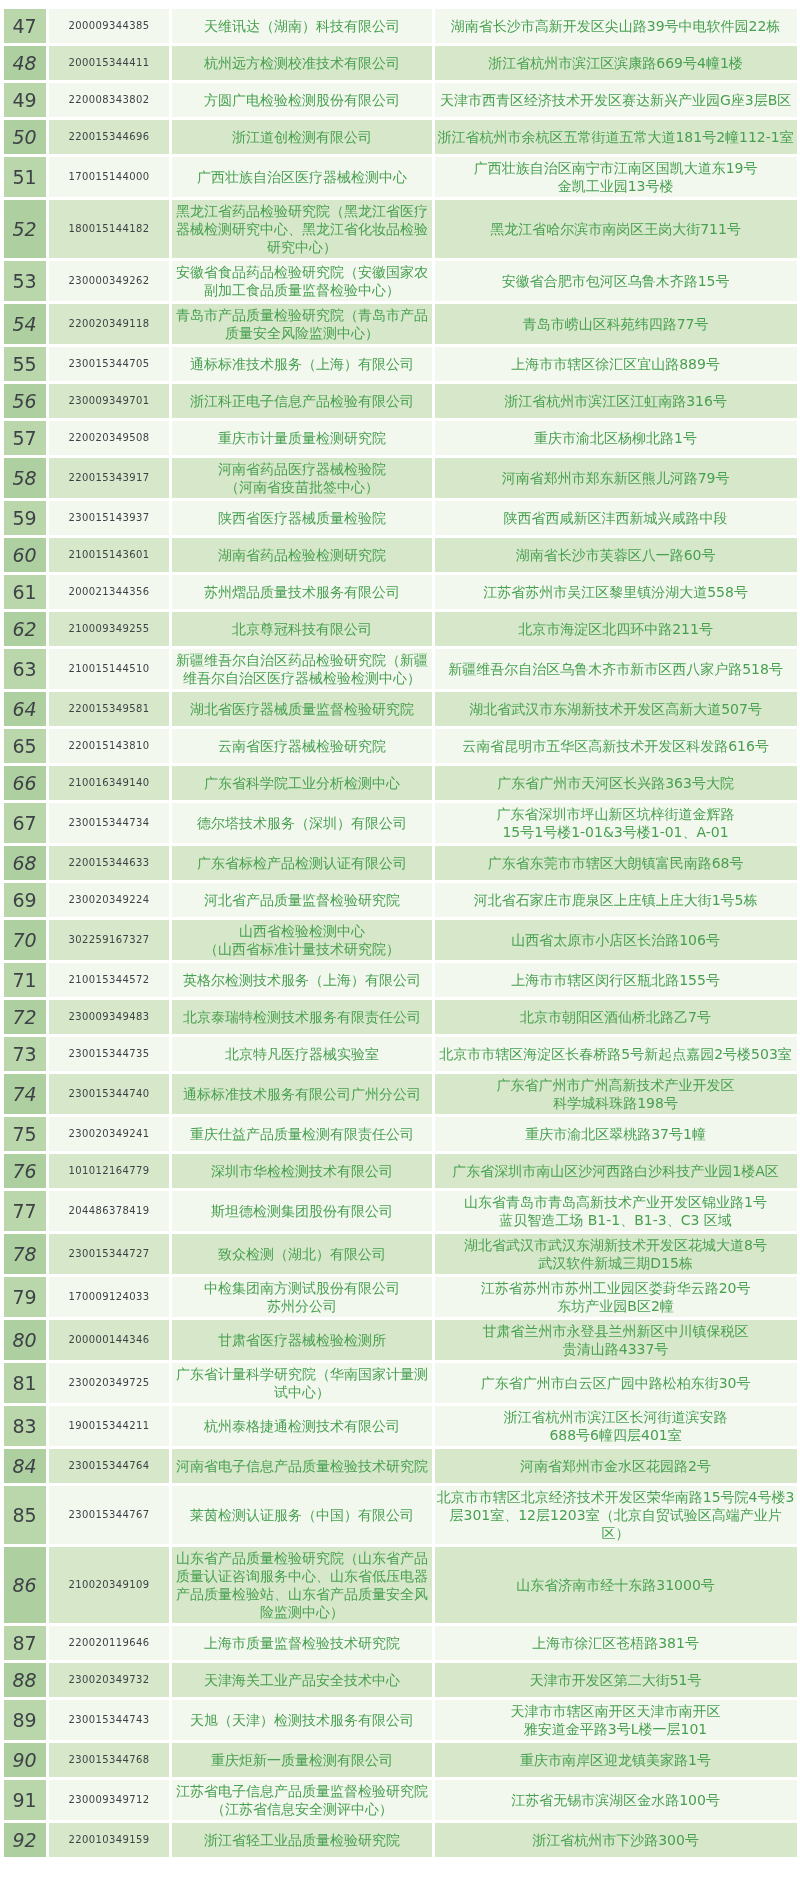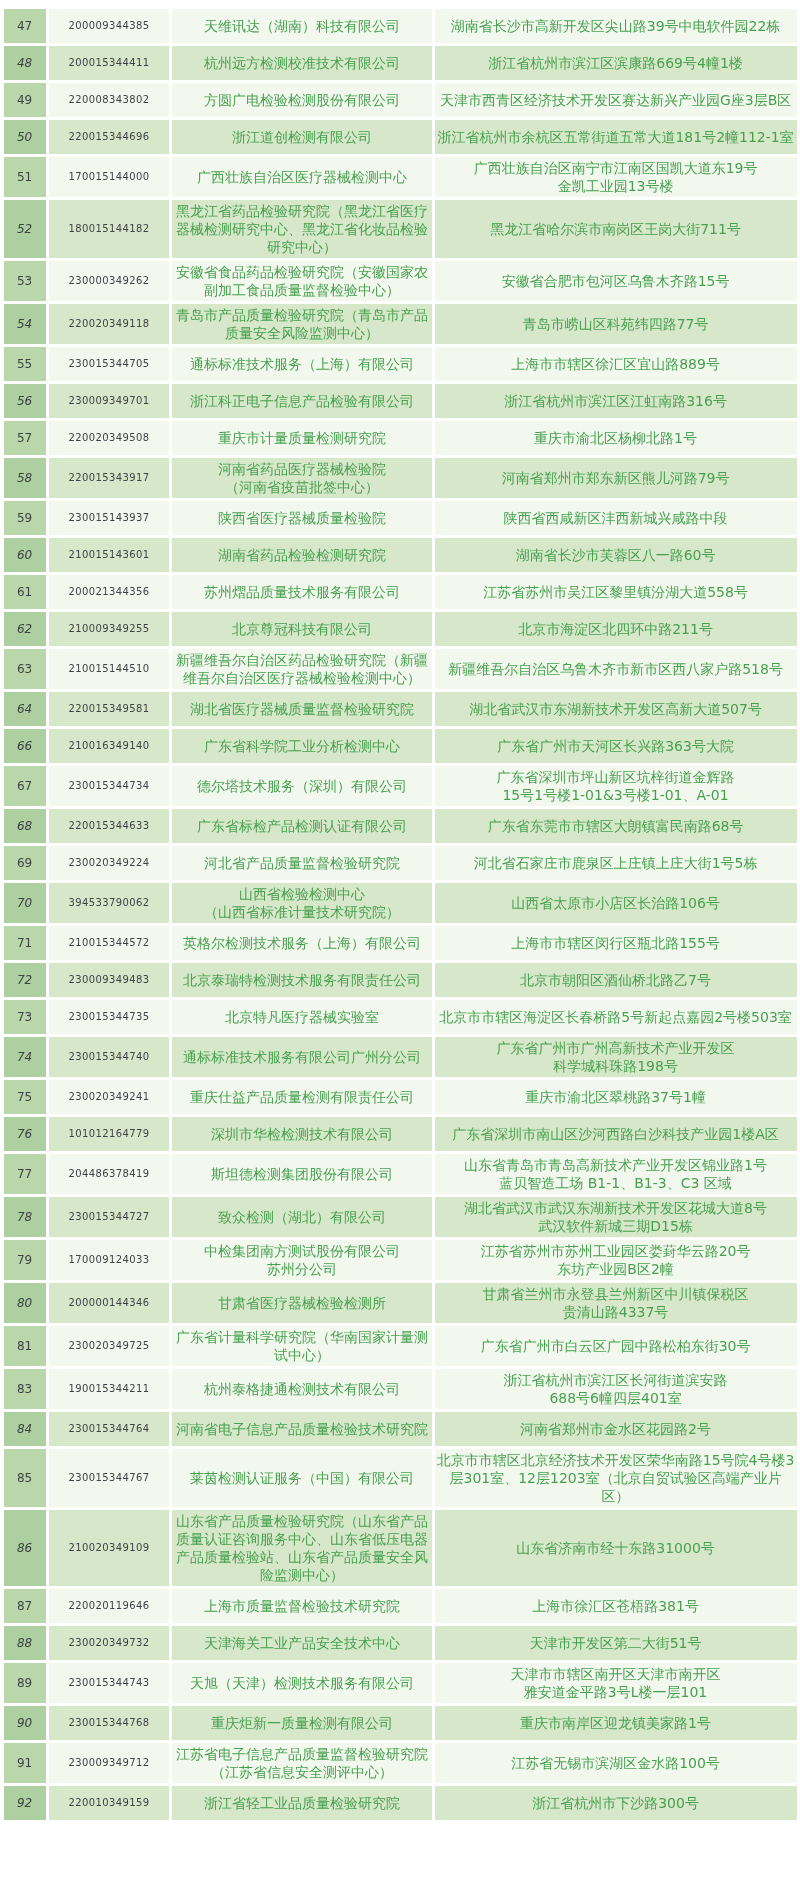--- a/index.html
+++ b/index.html
@@ -31,21 +31,21 @@
     vertical-align: middle;
     text-align: center;
     padding: 2px;
     height: 34px;
     line-height: 18px;
     overflow-wrap: break-word;
   }
   td.no {
     background: var(--idx-odd-bg, #b9d7ab);
     color: var(--dark-text, #3e4246);
-    font-size: 12px;
+    font-size: 19px;
   }
   tr.even td.no { background: var(--idx-even-bg, #aecfa0); font-style: italic; }
   td.reg {
     color: var(--dark-text, #3e4246);
     font-size: 10px;
     letter-spacing: 0.4px;
   }
   td.nm, td.ad {
     color: var(--green-text, #47a04f);
     font-size: 14px;
@@ -169,20 +169,26 @@
     <td class="reg">210015144510</td>
     <td class="nm">新疆维吾尔自治区药品检验研究院（新疆维吾尔自治区医疗器械检验检测中心）</td>
     <td class="ad">新疆维吾尔自治区乌鲁木齐市新市区西八家户路518号</td>
   </tr>
         <tr class="even">
     <td class="no">64</td>
     <td class="reg">220015349581</td>
     <td class="nm">湖北省医疗器械质量监督检验研究院</td>
     <td class="ad">湖北省武汉市东湖新技术开发区高新大道507号</td>
   </tr>
+        <tr class="odd">
+    <td class="no">65</td>
+    <td class="reg">220015143810</td>
+    <td class="nm">云南省医疗器械检验研究院</td>
+    <td class="ad">云南省昆明市五华区高新技术开发区科发路616号</td>
+  </tr>
         <tr class="even">
     <td class="no">66</td>
     <td class="reg">210016349140</td>
     <td class="nm">广东省科学院工业分析检测中心</td>
     <td class="ad">广东省广州市天河区长兴路363号大院</td>
   </tr>
         <tr class="odd">
     <td class="no">67</td>
     <td class="reg">230015344734</td>
     <td class="nm">德尔塔技术服务（深圳）有限公司</td>
@@ -196,21 +202,21 @@
     <td class="ad">广东省东莞市市辖区大朗镇富民南路68号</td>
   </tr>
         <tr class="odd">
     <td class="no">69</td>
     <td class="reg">230020349224</td>
     <td class="nm">河北省产品质量监督检验研究院</td>
     <td class="ad">河北省石家庄市鹿泉区上庄镇上庄大街1号5栋</td>
   </tr>
         <tr class="even">
     <td class="no">70</td>
-    <td class="reg">394533790062</td>
+    <td class="reg">302259167327</td>
     <td class="nm">山西省检验检测中心
 （山西省标准计量技术研究院）</td>
     <td class="ad">山西省太原市小店区长治路106号</td>
   </tr>
         <tr class="odd">
     <td class="no">71</td>
     <td class="reg">210015344572</td>
     <td class="nm">英格尔检测技术服务（上海）有限公司</td>
     <td class="ad">上海市市辖区闵行区瓶北路155号</td>
   </tr>

